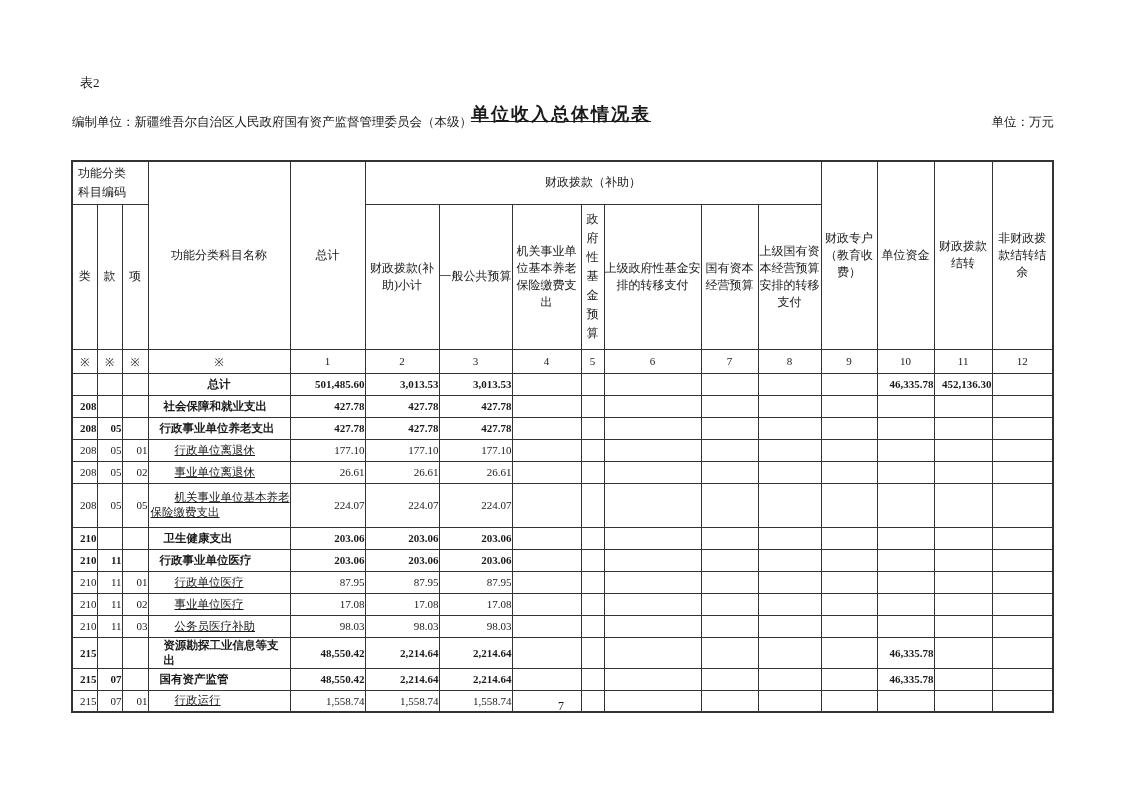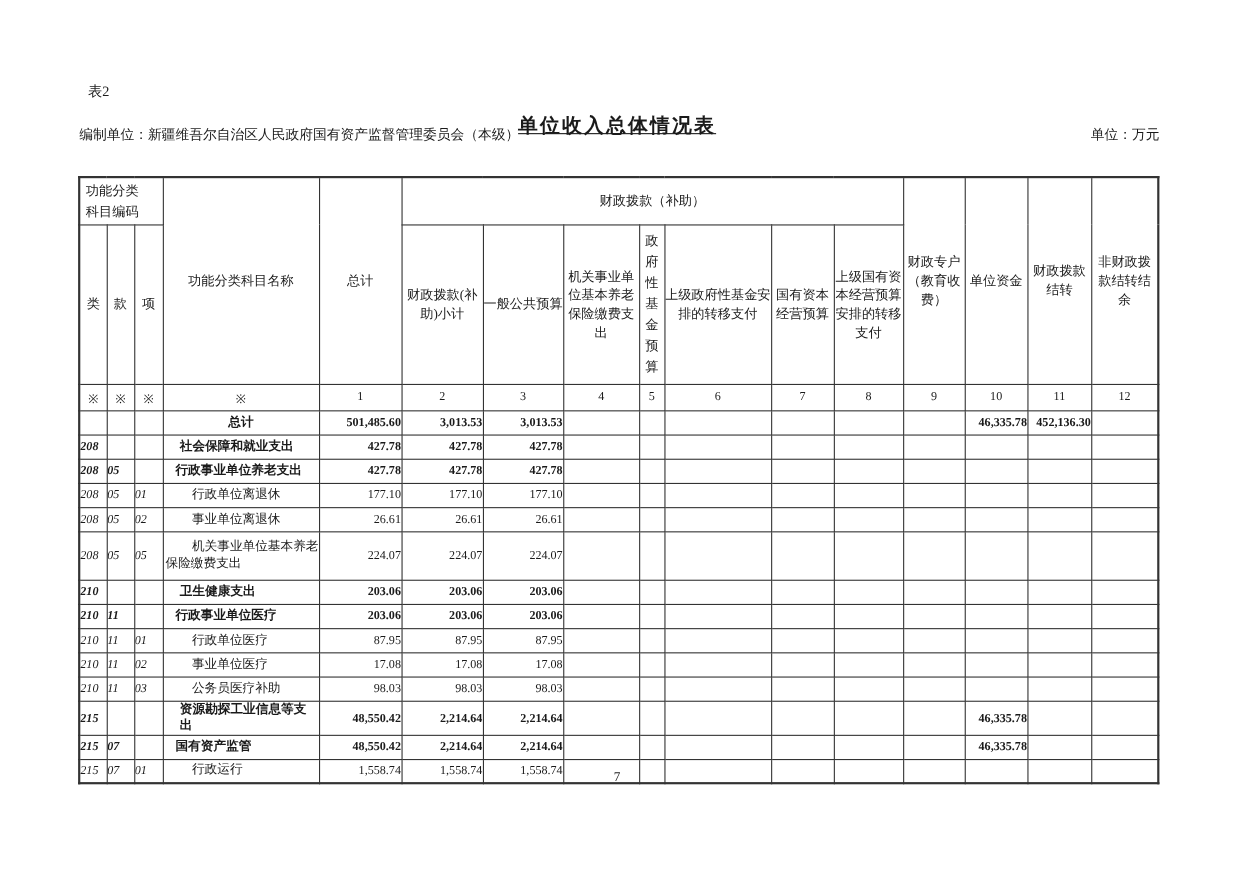--- a/index.html
+++ b/index.html
@@ -24,25 +24,25 @@
   tr.hr1{height:43px;}
   tr.hr2{height:145px;}
   tr.hr3{height:24px;}
   tr.hr3 td{font-size:11px;text-align:center;}
   .codegrp-cell{text-align:center;}
   .codegrp-cell div{width:52px;margin-left:3px;line-height:19px;}
   th.pad{padding:0 3px;}
   th.vert{line-height:19px;padding:0;}
   tbody tr{height:22px;}
   tbody tr.tall{height:44px;}
-  td.code{font-size:11px;text-align:left;font-style:italic;}
+  td.code{font-size:11px;text-align:right;}
   td.name{font-size:11.5px;text-align:left;line-height:15px;}
   td.name.lvl1{padding-left:15px;}
   td.name.lvl2{padding-left:1px;text-indent:10px;}
-  td.name.lvl3{padding-left:2px;text-indent:24px;}
+  td.name.lvl3{padding-left:2px;text-indent:24px;text-decoration:underline;}
   td.name.c{text-align:center;text-indent:0;padding-left:0;}
   td.val{font-size:11px;text-align:right;padding-right:3px;}
   tr.b td{font-weight:bold;}
   .page-number{position:absolute;left:0;top:699px;width:1122px;text-align:center;font-size:12px;}
 </style>
 </head>
 <body>
 
 <div class="sheet-label">表2</div>
 <div class="page-title">单位收入总体情况表</div>

